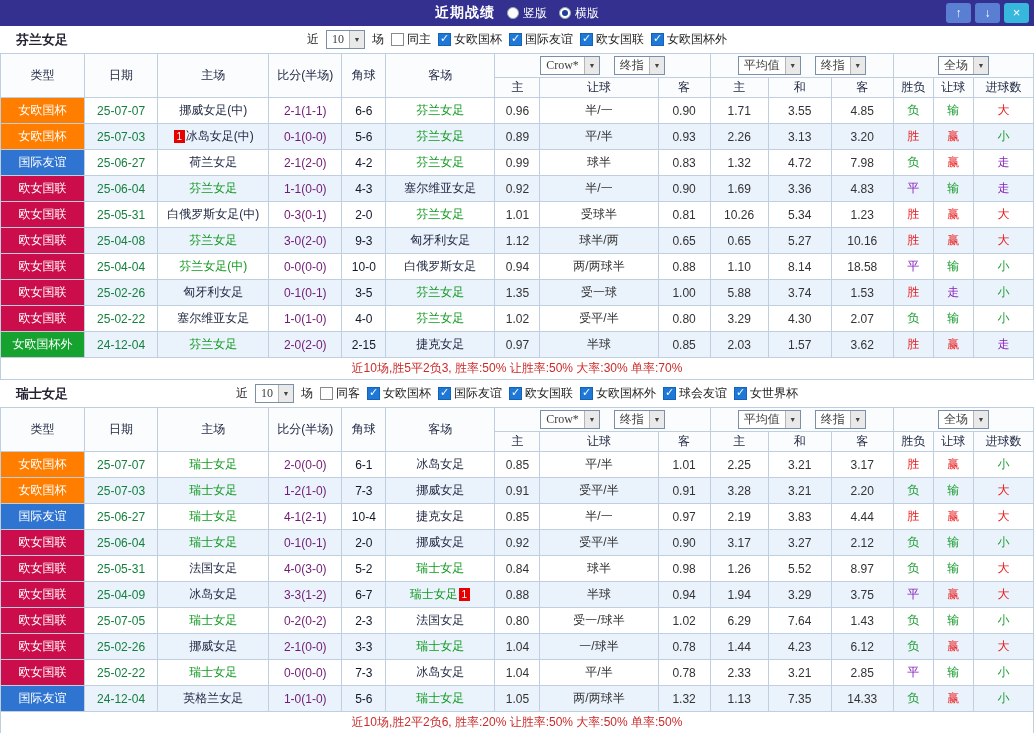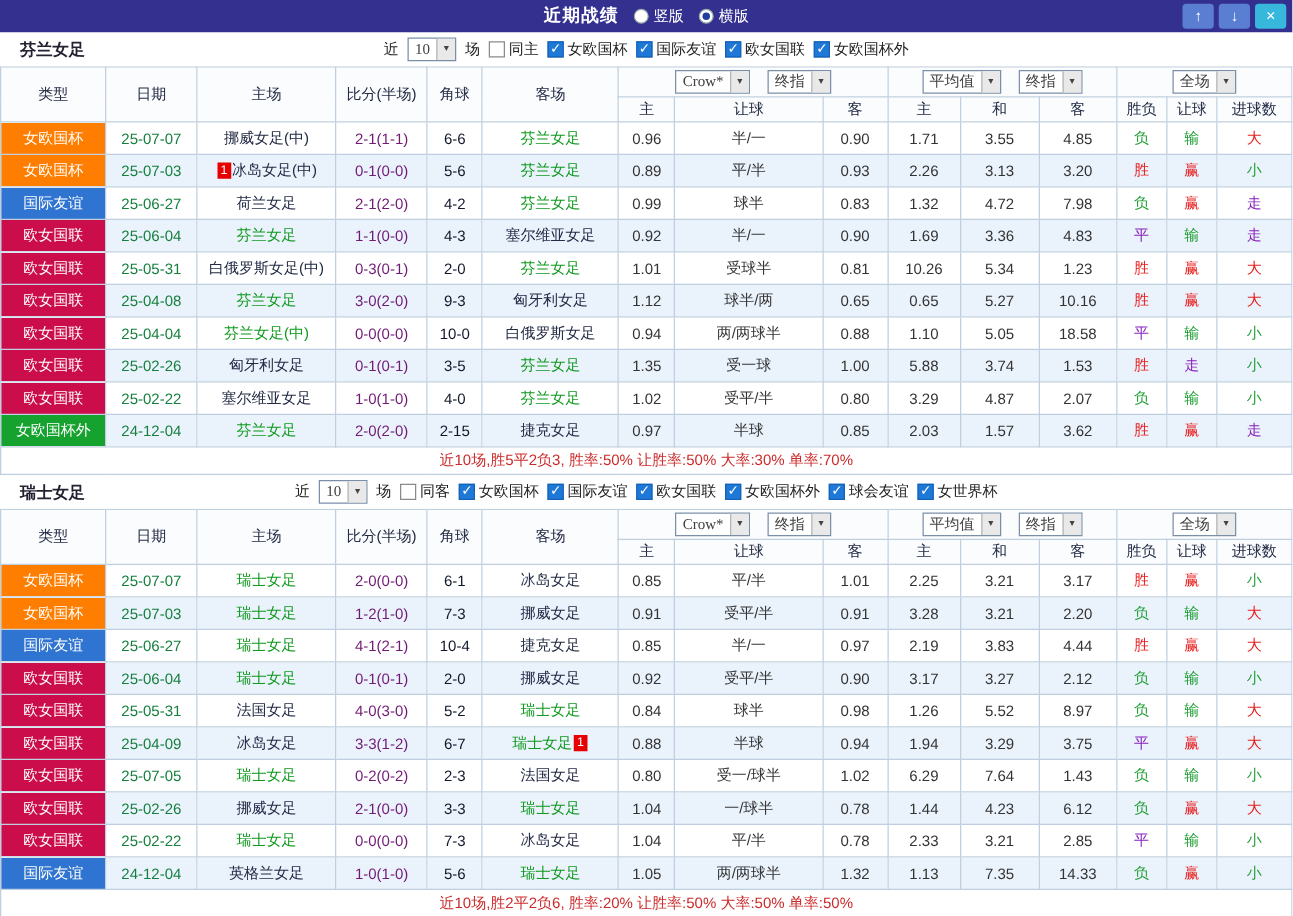--- a/index.html
+++ b/index.html
@@ -284,21 +284,21 @@
             <td class="type-cell" style="background: rgb(203, 14, 75);">欧女国联</td>
             <td class="date">25-04-04</td>
             <td class="team focal">芬兰女足(中)</td>
             <td class="score">0-0(0-0)</td>
             <td class="corner">10-0</td>
             <td class="team">白俄罗斯女足</td>
             <td class="odds">0.94</td>
             <td class="odds">两/两球半</td>
             <td class="odds">0.88</td>
             <td class="odds">1.10</td>
-            <td class="odds">5.05</td>
+            <td class="odds">8.14</td>
             <td class="odds">18.58</td>
             <td class="result" style="color: rgb(136, 34, 187);">平</td>
             <td class="result" style="color: rgb(29, 158, 49);">输</td>
             <td class="result" style="color: rgb(29, 158, 49);">小</td>
           </tr>
           <tr>
             <td class="type-cell" style="background: rgb(203, 14, 75);">欧女国联</td>
             <td class="date">25-02-26</td>
             <td class="team">匈牙利女足</td>
             <td class="score">0-1(0-1)</td>
@@ -318,21 +318,21 @@
             <td class="type-cell" style="background: rgb(203, 14, 75);">欧女国联</td>
             <td class="date">25-02-22</td>
             <td class="team">塞尔维亚女足</td>
             <td class="score">1-0(1-0)</td>
             <td class="corner">4-0</td>
             <td class="team focal">芬兰女足</td>
             <td class="odds">1.02</td>
             <td class="odds">受平/半</td>
             <td class="odds">0.80</td>
             <td class="odds">3.29</td>
-            <td class="odds">4.87</td>
+            <td class="odds">4.30</td>
             <td class="odds">2.07</td>
             <td class="result" style="color: rgb(29, 158, 49);">负</td>
             <td class="result" style="color: rgb(29, 158, 49);">输</td>
             <td class="result" style="color: rgb(29, 158, 49);">小</td>
           </tr>
           <tr>
             <td class="type-cell" style="background: rgb(21, 162, 47);">女欧国杯外</td>
             <td class="date">24-12-04</td>
             <td class="team focal">芬兰女足</td>
             <td class="score">2-0(2-0)</td>

